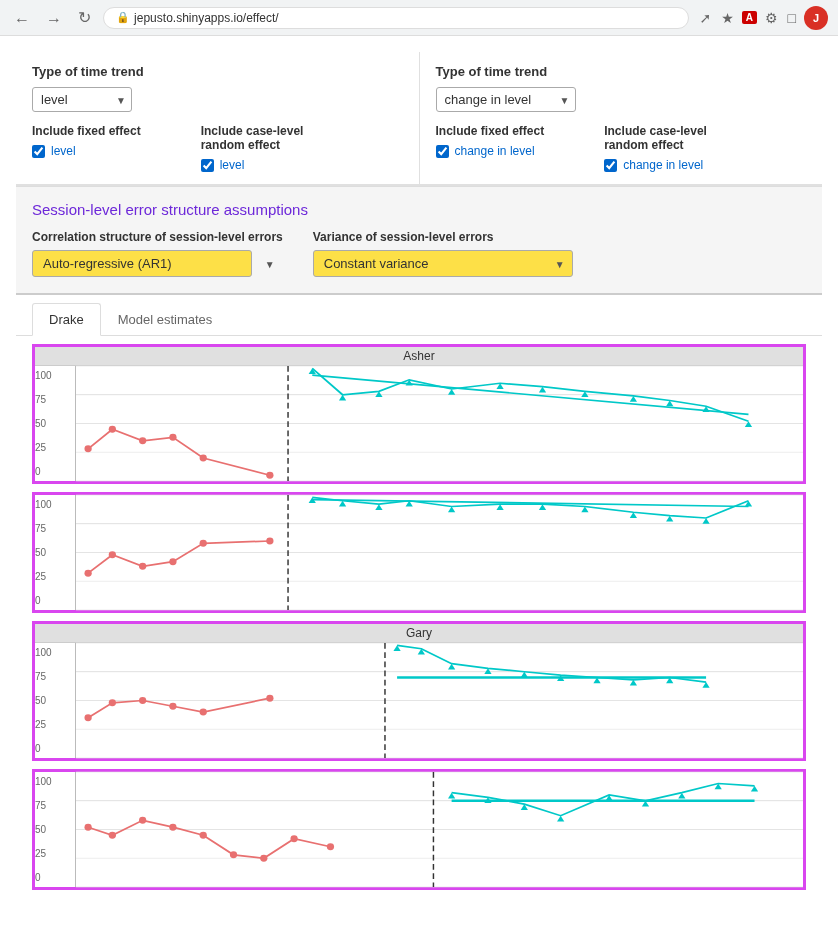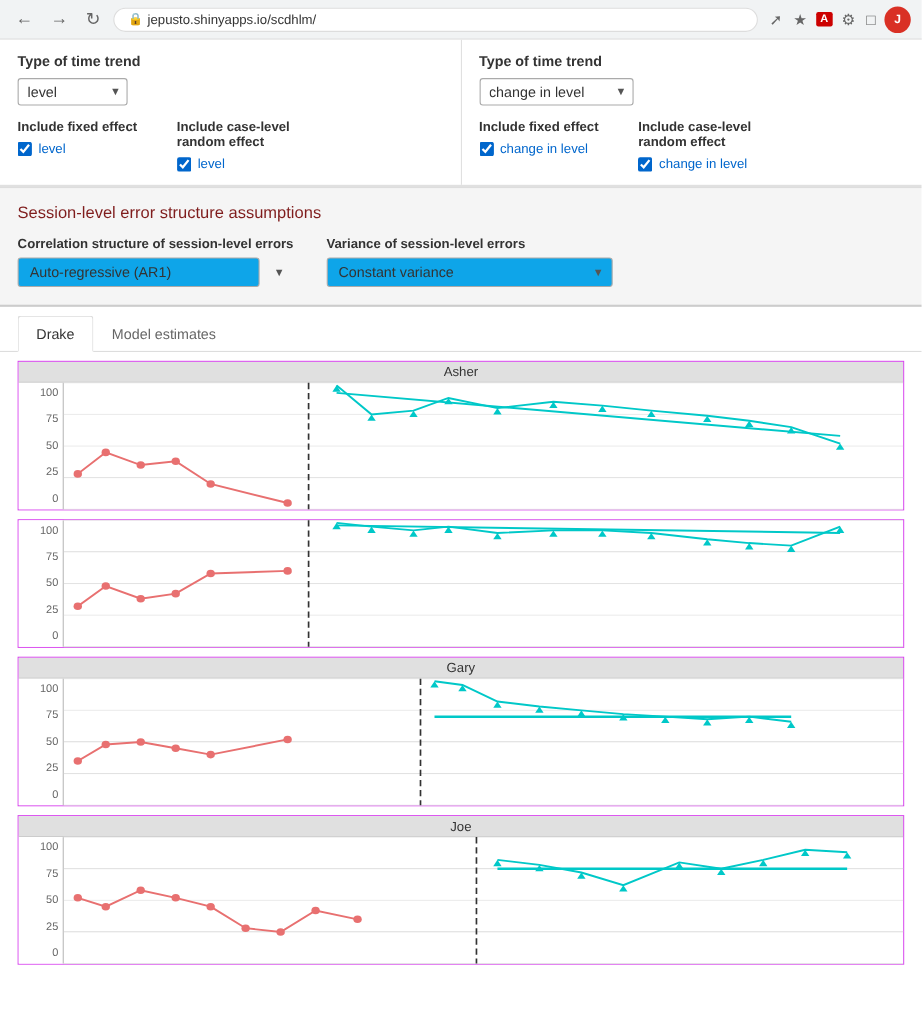--- a/index.html
+++ b/index.html
@@ -20,21 +20,21 @@
     .browser-icons { display: flex; gap: 6px; align-items: center; }
     .browser-icon-btn {
       background: none; border: none; cursor: pointer; color: #666; font-size: 14px; padding: 2px;
     }
     .avatar-circle {
       width: 24px; height: 24px; border-radius: 50%; background: #d93025;
       color: #fff; font-size: 11px; display: flex; align-items: center; justify-content: center; font-weight: bold;
     }
 
     
-    .content { padding: 0; overflow: hidden; }
+    .content { padding: 16px; overflow: hidden; }
 
     
     .top-section {
       display: flex; border-bottom: 2px solid #e0e0e0; background: #fff;
     }
     .trend-col {
       flex: 1; padding: 12px 16px; border-right: 1px solid #e0e0e0;
     }
     .trend-col:last-child { border-right: none; }
     .section-title { font-size: 13px; font-weight: bold; color: #333; margin-bottom: 8px; }
@@ -44,38 +44,38 @@
     }
     .select-wrap select {
       appearance: none; border: 1px solid #aaa; border-radius: 3px;
       padding: 4px 24px 4px 8px; font-size: 13px; background: #fff; cursor: pointer;
       color: #333; min-width: 100px;
     }
     .select-arrow {
       position: absolute; right: 6px; top: 50%; transform: translateY(-50%);
       pointer-events: none; font-size: 10px; color: #555;
     }
-    .effects-row { display: flex; gap: 36px; margin-top: 0; }
+    .effects-row { display: flex; gap: 60px; margin-top: 0; }
     .effect-col { display: flex; flex-direction: column; gap: 6px; }
     .effect-label { font-size: 12px; color: #333; font-weight: bold; }
     .checkbox-row { display: flex; align-items: center; gap: 6px; font-size: 12px; color: #0066cc; }
     .checkbox-row input[type="checkbox"] { accent-color: #0066cc; width: 13px; height: 13px; }
 
     
     .session-section {
       background: #f5f5f5; border-top: 1px solid #ddd; border-bottom: 2px solid #ccc;
       padding: 14px 16px 16px;
     }
-    .session-title { font-size: 15px; font-weight: normal; color: #7f1d1d; margin-bottom: 12px; }
+    .session-title { font-size: 15px; font-weight: normal; color: #6d28d9; margin-bottom: 12px; }
     .session-controls { display: flex; gap: 30px; align-items: flex-start; }
     .control-group { display: flex; flex-direction: column; gap: 6px; }
     .control-label { font-size: 12px; color: #333; font-weight: bold; }
     .select-full {
       appearance: none; border: 1px solid #aaa; border-radius: 3px;
-      padding: 5px 28px 5px 10px; font-size: 13px; background: #0ea5e9; cursor: pointer;
+      padding: 5px 28px 5px 10px; font-size: 13px; background: #fde047; cursor: pointer;
       color: #333; min-width: 220px;
     }
     .select-wrap-full { position: relative; display: inline-block; }
     .select-wrap-full .select-arrow { right: 8px; }
 
     
     .tabs-section { padding: 8px 16px 0; border-bottom: 1px solid #ddd; background: #fff; }
     .tab-list { display: flex; gap: 0; }
     .tab {
       padding: 8px 16px; cursor: pointer; font-size: 13px; color: #333;
@@ -86,34 +86,34 @@
       border: 1px solid #ddd; border-bottom: 1px solid #fff; background: #fff;
       border-radius: 3px 3px 0 0; font-weight: normal;
     }
     .tab:not(.active) { color: #666; }
 
     
     .charts-area { padding: 8px 16px; background: #fff; }
 
     
     .chart-container {
-      margin-bottom: 8px; border: 1px solid #d946ef; background: #fff;
+      margin-bottom: 8px; border: 3px solid #d946ef; background: #fff;
       position: relative; width: 100%;
     }
     .chart-title-bar {
       background: #e0e0e0; text-align: center; font-size: 12px; color: #333;
       padding: 2px 0; border-bottom: 1px solid #ccc;
     }
     .chart-body {
       position: relative; height: 115px; background: #fff;
       display: flex; align-items: stretch;
     }
     .y-axis {
       width: 40px; display: flex; flex-direction: column; justify-content: space-between;
-      padding: 4px 4px 4px 0; font-size: 10px; color: #666; text-align: right;
+      padding: 4px 4px 4px 0; font-size: 10px; color: #666; 
     }
     .chart-plot {
       flex: 1; position: relative; border-left: 1px solid #bbb;
       background: repeating-linear-gradient(
         to bottom,
         transparent 0px,
         transparent calc(25% - 0.5px),
         #e8e8e8 calc(25% - 0.5px),
         #e8e8e8 25%
       );
@@ -124,21 +124,21 @@
   </style>
 </head>
 <body>
 
 <div class="browser-bar">
   <button class="nav-btn">←</button>
   <button class="nav-btn">→</button>
   <button class="nav-btn">↻</button>
   <div class="address-bar">
     <span class="lock-icon">🔒</span>
-    <span>jepusto.shinyapps.io/scdhlm/</span>
+    <span>jepusto.shinyapps.io/effect/</span>
   </div>
   <div class="browser-icons">
     <button class="browser-icon-btn">➚</button>
     <button class="browser-icon-btn">★</button>
     <button class="browser-icon-btn" style="background:#c00;color:#fff;padding:1px 4px;font-size:10px;border-radius:2px;font-weight:bold;">A</button>
     <button class="browser-icon-btn">⚙</button>
     <button class="browser-icon-btn">□</button>
     <div class="avatar-circle">
       <span>J</span>
     </div>
@@ -388,23 +388,20 @@
             <polygon points="490,30 493,35 487,35" fill="#00c8c8"></polygon>
             <polygon points="520,34 523,39 517,39" fill="#00c8c8"></polygon>
 
             <line x1="265" y1="30" x2="520" y2="30" stroke="#00c8c8" stroke-width="2"></line>
           </svg>
         </div>
       </div>
     </div>
 
     <div class="chart-container chart-container-last">
-      <div class="chart-title-bar">
-        <span>Joe</span>
-      </div>
       <div class="chart-body">
         <div class="y-axis">
           <span>100</span>
           <span>75</span>
           <span>50</span>
           <span>25</span>
           <span>0</span>
         </div>
         <div class="chart-plot">
           <svg class="chart-svg" viewBox="0 0 600 100" preserveAspectRatio="none">

